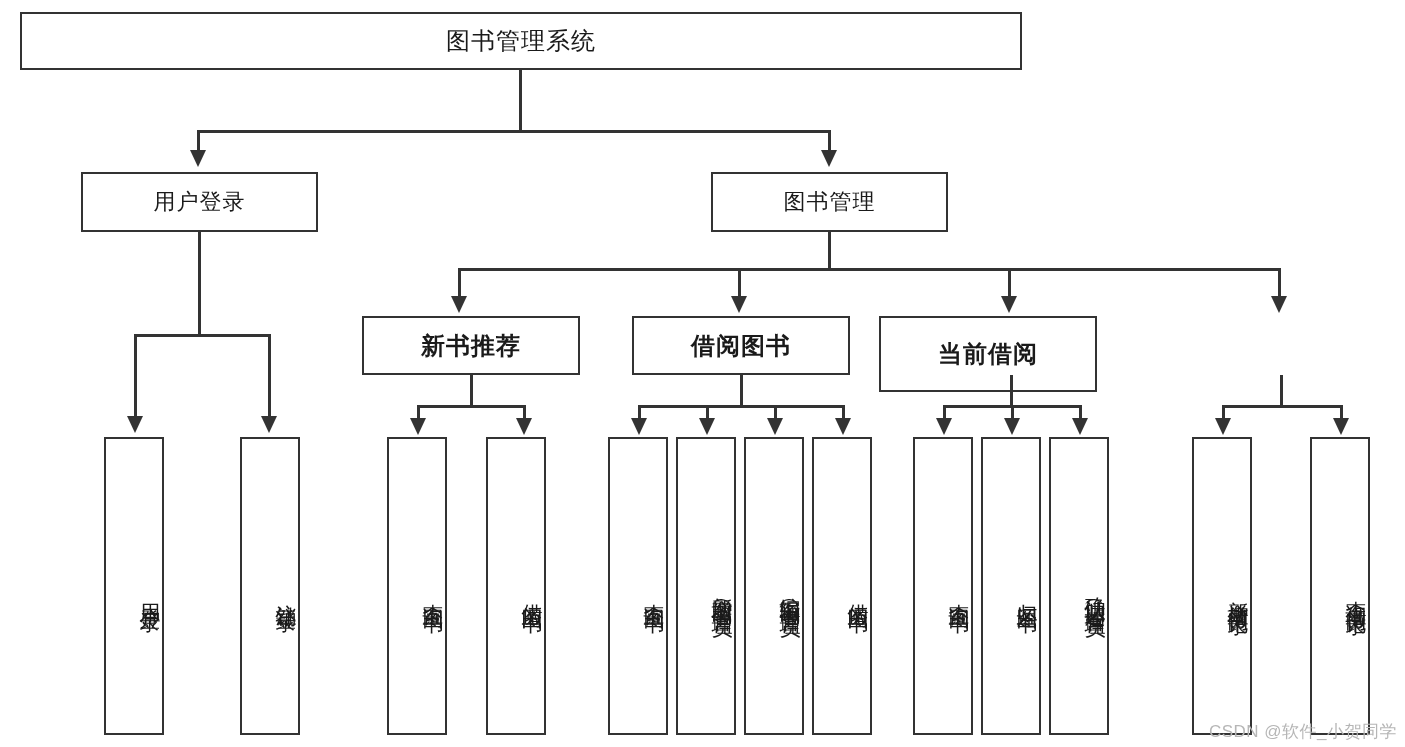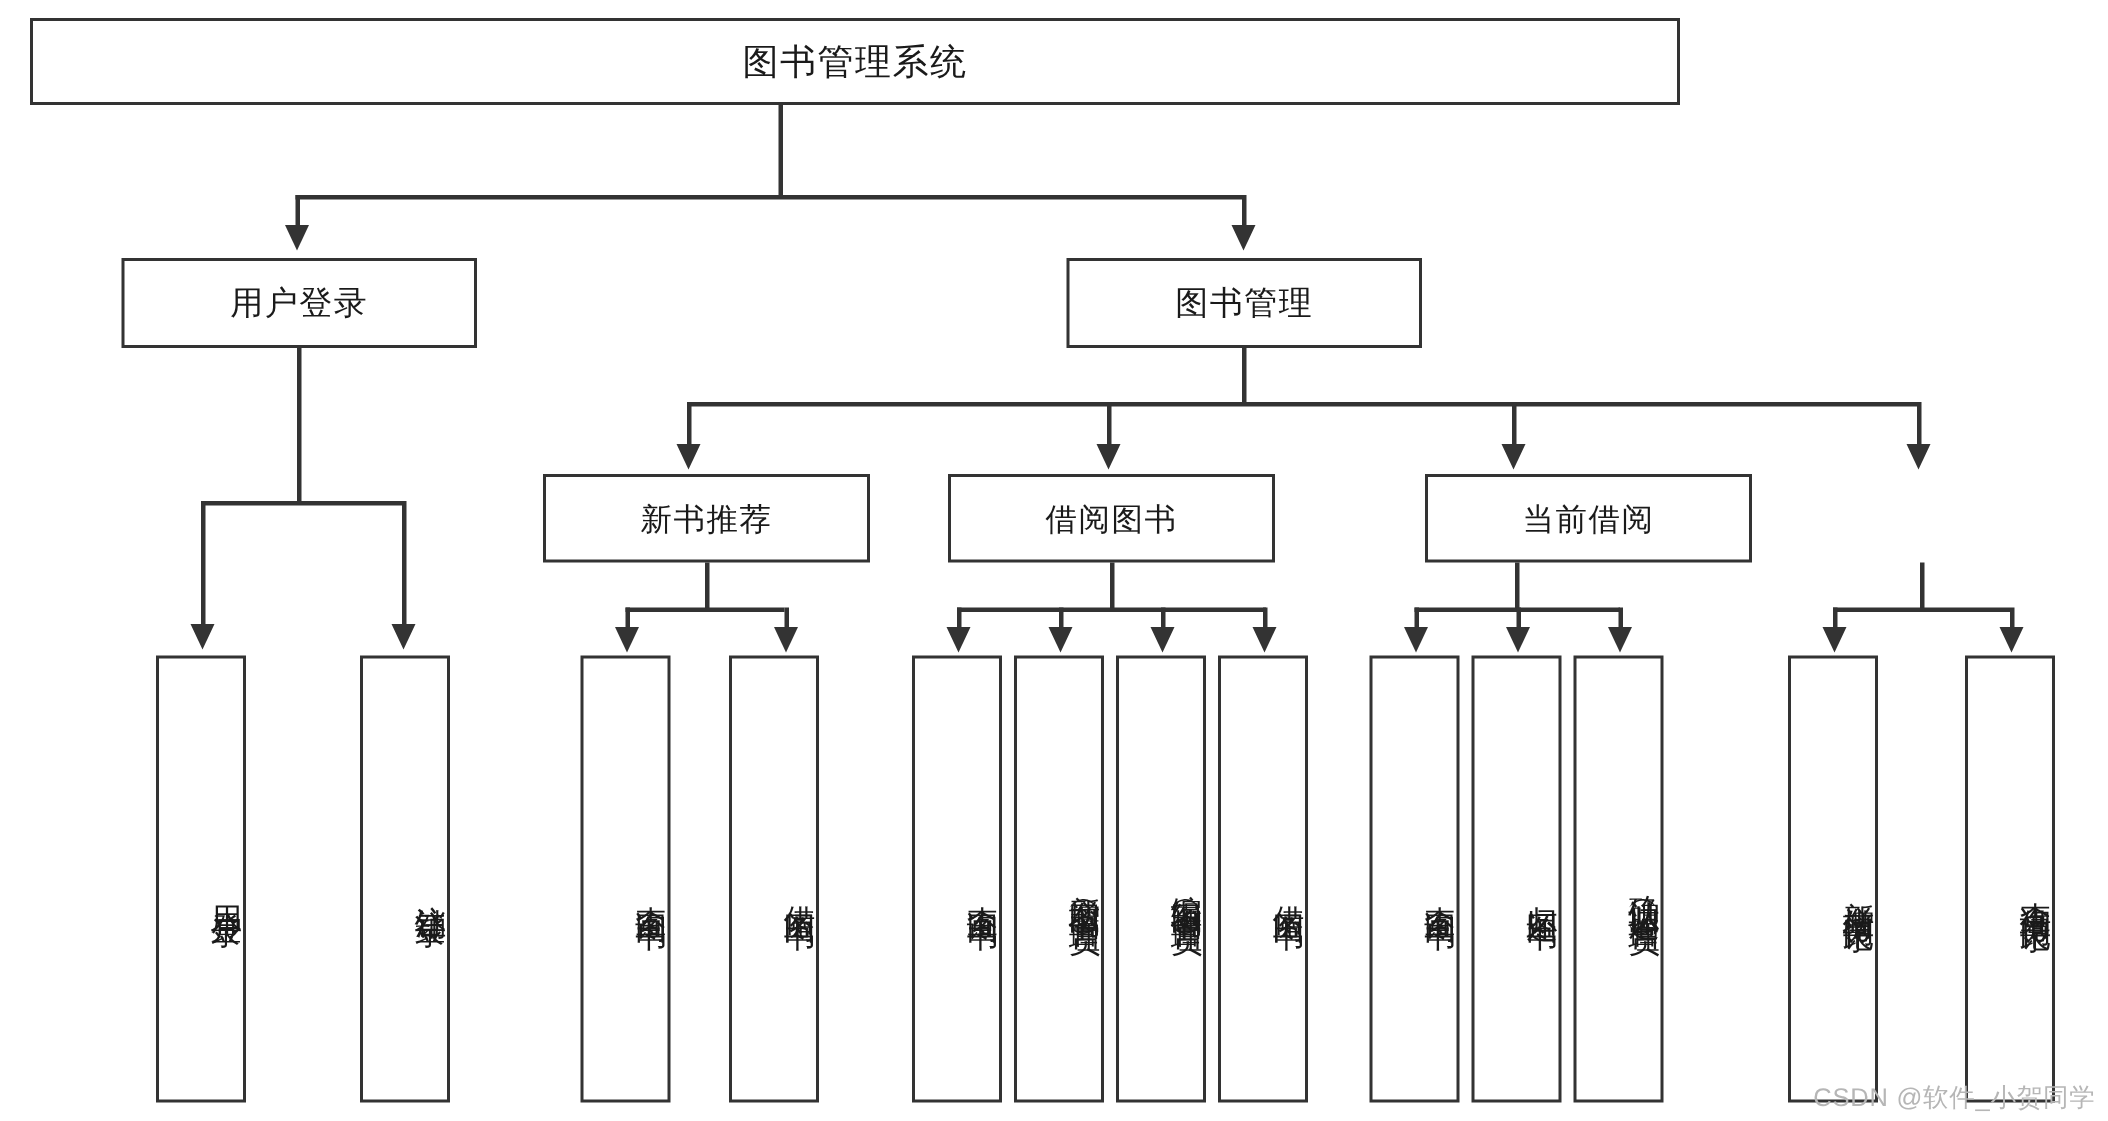--- a/index.html
+++ b/index.html
@@ -30,21 +30,22 @@
     color: #1a1a1a;
     letter-spacing: 1px;
   }
   .node.root {
     font-size: 24px;
   }
   .node.lvl1 {
     font-size: 22px;
   }
   .node.lvl2 {
-    font-size: 21px;
+    font-size: 24px;
+    font-weight: bold;
   }
   
   .node.leaf {
     font-size: 21px;
     writing-mode: vertical-rl;
     text-orientation: upright;
     align-items: flex-start;
     justify-content: center;
     padding-top: 14px;
     line-height: 1.12;
@@ -81,21 +82,21 @@
     letter-spacing: 0.5px;
     white-space: nowrap;
     pointer-events: none;
   }
 </style>
 </head>
 <body>
 
 <div id="canvas">
 
-  <div class="node root" style="left:20px; top:12px; width:1100px; height:58px;">
+  <div class="node root" style="left:20px; top:12px; width:1002px; height:58px;">
     <span>图书管理系统</span>
   </div>
 
   <div class="edge-v" style="left:519px; top:70px; height:62px;"></div>
   <div class="edge-h" style="left:197px; top:130px; width:633px;"></div>
   <div class="edge-v" style="left:197px; top:130px; height:22px;"></div>
   <div class="arrow" style="left:190px; top:150px;"></div>
   <div class="edge-v" style="left:828px; top:130px; height:22px;"></div>
   <div class="arrow" style="left:821px; top:150px;"></div>
 
@@ -123,21 +124,21 @@
   <div class="arrow" style="left:1001px; top:296px;"></div>
   <div class="edge-v" style="left:1278px; top:268px; height:30px;"></div>
   <div class="arrow" style="left:1271px; top:296px;"></div>
 
   <div class="node lvl2" style="left:362px; top:316px; width:218px; height:59px;">
     <span>新书推荐</span>
   </div>
   <div class="node lvl2" style="left:632px; top:316px; width:218px; height:59px;">
     <span>借阅图书</span>
   </div>
-  <div class="node lvl2" style="left:950px; top:316px; width:218px; height:59px;">
+  <div class="node lvl2" style="left:879px; top:316px; width:218px; height:76px;">
     <span>当前借阅</span>
   </div>
 
   <div class="edge-v" style="left:470px; top:375px; height:32px;"></div>
   <div class="edge-h" style="left:417px; top:405px; width:106px;"></div>
   <div class="edge-v" style="left:417px; top:405px; height:15px;"></div>
   <div class="arrow" style="left:410px; top:418px;"></div>
   <div class="edge-v" style="left:523px; top:405px; height:15px;"></div>
   <div class="arrow" style="left:516px; top:418px;"></div>
 

